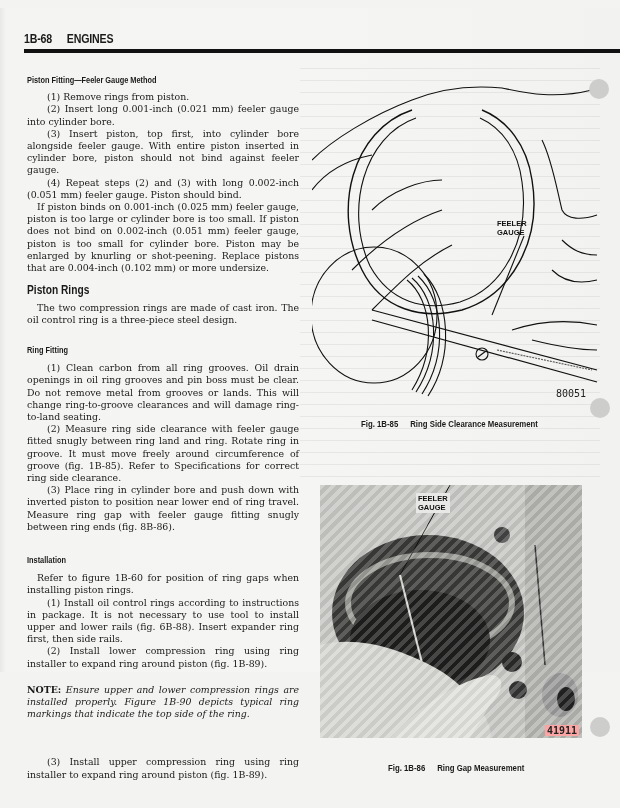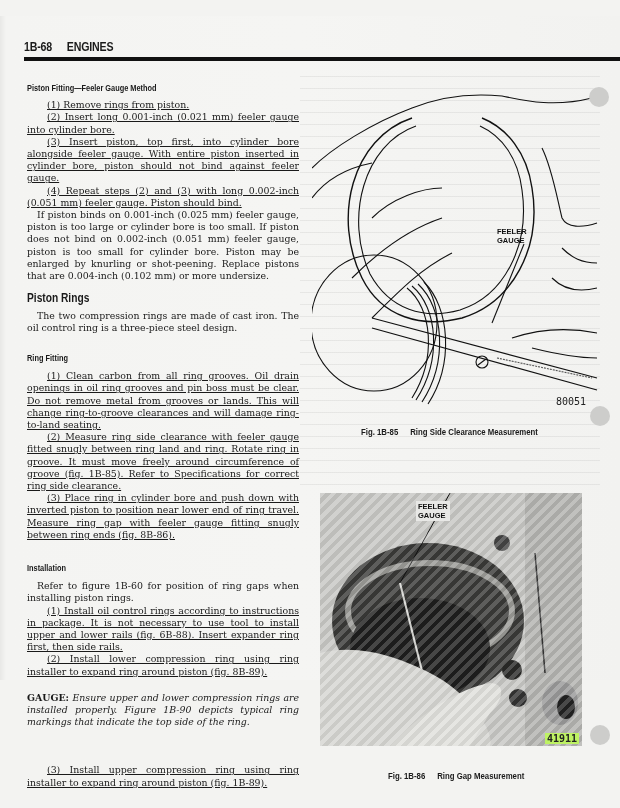--- a/index.html
+++ b/index.html
@@ -2,35 +2,35 @@
 <html><head>
 <meta charset="utf-8">
 <style>
   html, body { margin: 0; padding: 0; }
   body {
     width: 620px; height: 808px; overflow: hidden; position: relative;
     background: #f3f3f1;
     font-family: "DejaVu Serif", "Liberation Serif", serif;
     color: #1a1a1a;
   }
-  .page { position: absolute; left: 0; top: 16px; width: 620px; height: 664px;
+  .page { position: absolute; left: 0; top: 8px; width: 620px; height: 664px;
     background: linear-gradient(90deg, #e8e8e6 0px, #f4f4f2 6px, #f5f5f3 300px, #f2f2f0 620px); }
   .bleed { position: absolute; left: 300px; top: 60px; width: 300px; height: 420px; opacity: 0.06;
     background: repeating-linear-gradient(180deg, #000 0 1px, transparent 1px 12px); }
 
   .header { position: absolute; left: 24px; top: 24px; font-family: "Liberation Sans", sans-serif;
     font-weight: bold; font-size: 12.5px; letter-spacing: -0.2px; transform: scaleX(0.85); transform-origin: left; }
   .header .num { margin-right: 14px; }
   .rule { position: absolute; left: 24px; top: 41px; width: 596px; height: 4px; background: #111; }
 
   .col { position: absolute; left: 27px; width: 272px; font-size: 9.4px; line-height: 12.2px; text-align: justify; }
   .h3 { font-family: "Liberation Sans", sans-serif; font-weight: bold; font-size: 9px; transform: scaleX(0.82); transform-origin: left; white-space: nowrap; }
   .h2 { font-family: "Liberation Sans", sans-serif; font-weight: bold; font-size: 12px; transform: scaleX(0.85); transform-origin: left; white-space: nowrap; }
   p { margin: 0; }
-  .ind { text-indent: 20px; text-decoration: underline; }
+  .ind { text-indent: 20px; }
   .ind2 { text-indent: 10px; }
   .note b { font-weight: bold; font-style: normal; }
   .note i { font-style: italic; }
 
   .fig { position: absolute; }
   .caption { position: absolute; font-family: "Liberation Sans", sans-serif; font-weight: bold; font-size: 9.5px;
     transform: scaleX(0.82); transform-origin: left; white-space: nowrap; }
   .caption .fnum { margin-right: 12px; }
   .lbl { position: absolute; font-family: Liberation Sans, sans-serif; font-weight: bold; font-size: 7.5px; line-height: 9px; color: #111; }
   .code { position: absolute; font-family: "DejaVu Sans Mono", monospace; font-size: 10px; color: #222; }
@@ -76,24 +76,24 @@
     <p class="ind">(1) Clean carbon from all ring grooves. Oil drain openings in oil ring grooves and pin boss must be clear. Do not remove metal from grooves or lands. This will change ring-to-groove clearances and will damage ring-to-land seating.</p>
     <p class="ind">(2) Measure ring side clearance with feeler gauge fitted snugly between ring land and ring. Rotate ring in groove. It must move freely around circumference of groove (fig. 1B-85). Refer to Specifications for correct ring side clearance.</p>
     <p class="ind">(3) Place ring in cylinder bore and push down with inverted piston to position near lower end of ring travel. Measure ring gap with feeler gauge fitting snugly between ring ends (fig. 8B-86).</p>
   </div>
 
   <div class="col" style="top:546px;">
     <div class="h3">Installation</div>
     <div style="height:6px"></div>
     <p class="ind2">Refer to figure 1B-60 for position of ring gaps when installing piston rings.</p>
     <p class="ind">(1) Install oil control rings according to instructions in package. It is not necessary to use tool to install upper and lower rails (fig. 6B-88). Insert expander ring first, then side rails.</p>
-    <p class="ind">(2) Install lower compression ring using ring installer to expand ring around piston (fig. 8B-89).</p>
+    <p class="ind">(2) Install lower compression ring using ring installer to expand ring around piston (fig. 1B-89).</p>
     <div style="height:14px"></div>
     <p class="note">
-      <b>GAUGE:</b>
+      <b>NOTE:</b>
       <i>Ensure upper and lower compression rings are installed properly. Figure 1B-90 depicts typical ring markings that indicate the top side of the ring.</i>
     </p>
     <div style="height:36px"></div>
     <p class="ind">(3) Install upper compression ring using ring installer to expand ring around piston (fig. 1B-89).</p>
   </div>
 
   <svg class="fig" style="left:312px;top:62px;" width="290" height="340" viewBox="0 0 290 340">
     <g fill="none" stroke="#111" stroke-width="1.1">
 
       <path d="M0,90 C20,70 60,45 100,30 C130,18 160,15 190,18 C210,22 240,30 280,20"></path>
@@ -152,21 +152,21 @@
       <ellipse cx="246" cy="214" rx="9" ry="12" fill="#222"></ellipse>
       <path d="M0,160 C40,150 80,165 110,180 C150,200 175,240 170,253 L0,253 Z" fill="#d6d6d2"></path>
       <path d="M70,253 C100,220 140,195 170,190 C185,190 185,205 170,220 L150,253 Z" fill="#e0e0dc"></path>
       <path d="M215,60 L225,180" stroke="#333" stroke-width="1.5"></path>
     </svg>
     <div class="stripes"></div>
     <div class="lbl" style="left:96px;top:8px;background:#e8e8e6;padding:1px 2px;">
       <div>FEELER</div>
       <div>GAUGE</div>
     </div>
-    <div class="code" style="left:225px;top:240px;background:#bef264;padding:0 2px;font-weight:bold;">41911</div>
+    <div class="code" style="left:225px;top:240px;background:#fca5a5;padding:0 2px;font-weight:bold;">41911</div>
   </div>
   <div class="caption" style="left:388px;top:754px;">
     <span class="fnum">Fig. 1B-86</span>
     <span>Ring Gap Measurement</span>
   </div>
 
   <div class="hole" style="left:589px;top:71px;"></div>
   <div class="hole" style="left:590px;top:390px;"></div>
   <div class="hole" style="left:590px;top:709px;"></div>
 </div>

